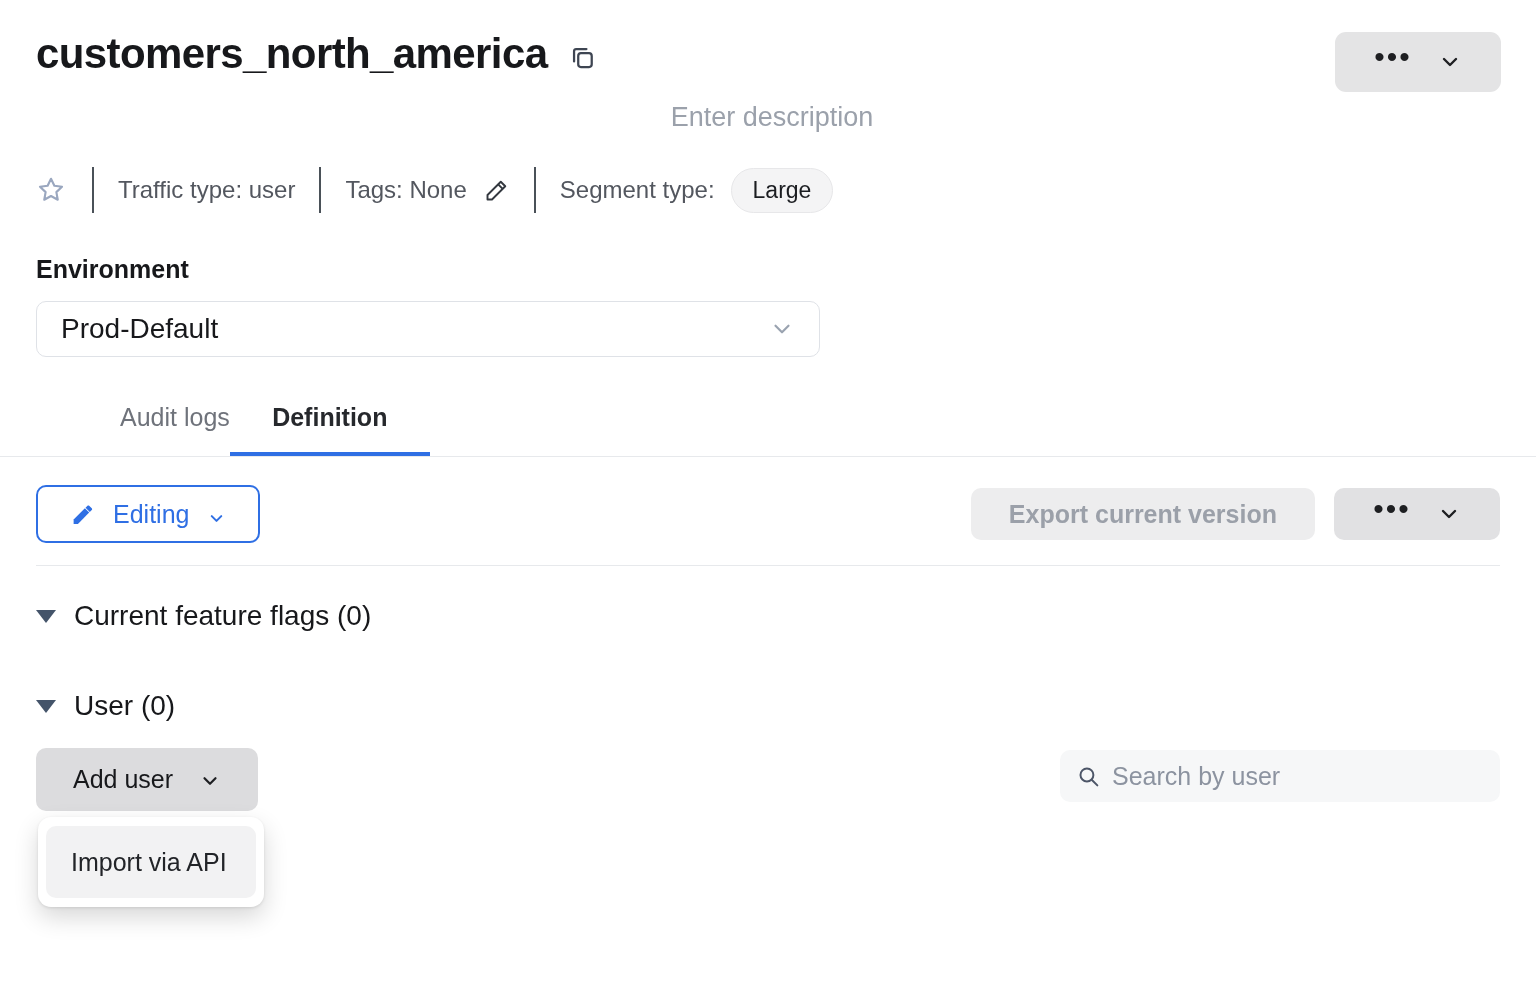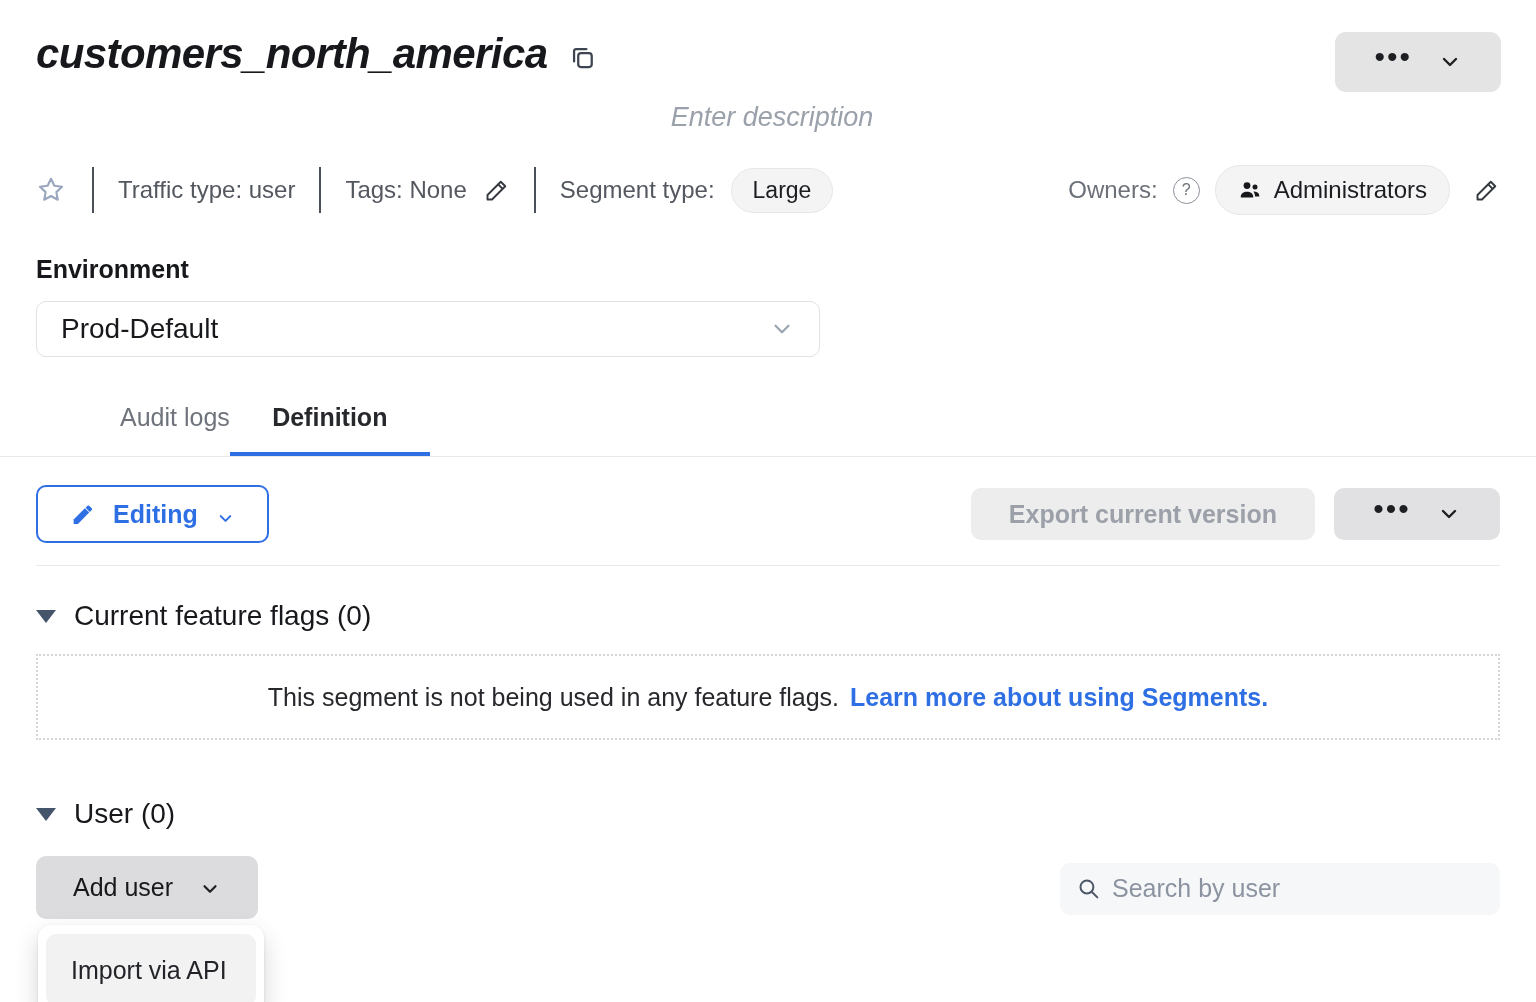--- a/index.html
+++ b/index.html
@@ -1,21 +1,21 @@
 <!DOCTYPE html>
 <html><head>
 <meta charset="utf-8">
 <style>
   * { margin:0; padding:0; box-sizing:border-box; }
   html,body { width:1536px; height:1002px; background:#ffffff;
     font-family:"Liberation Sans", sans-serif; color:#1b1d21; overflow:hidden; }
   .page { position:relative; width:1536px; height:1002px; }
 
   
-  .header { padding:30px 28px 0 36px; position:relative;font-style:italic; }
+  .header { padding:30px 28px 0 36px; position:relative; }
   .title-row { display:flex; align-items:center; gap:22px; }
   .page-title { font-size:42px; font-weight:700; letter-spacing:-0.6px; color:#17181b; }
   .copy-icon { width:27px; height:27px; color:#3e4552; margin-top:6px; cursor:pointer; }
   .copy-icon svg { width:100%; height:100%; }
   .header-more-btn { position:absolute; top:32px; right:35px; width:166px; height:60px;
     background:#e4e4e5; border-radius:11px; display:flex; align-items:center;
     justify-content:center; gap:26px; cursor:pointer; }
   .dots { font-size:30px; letter-spacing:2px; color:#1e1f22; line-height:1; padding-bottom:10px; }
   .chev { width:24px; height:24px; color:#1e1f22; }
   .chev svg { width:100%; height:100%; }
@@ -57,21 +57,21 @@
   .tab { position:relative; font-size:25px; padding:12px 0 24px 0; cursor:pointer; }
   .tab.active { width:200px; text-align:center; font-weight:700; color:#26282c; }
   .tab.active::after { content:""; position:absolute; left:0; right:0; bottom:0;
     height:4px; background:#2f6fe4; }
   .tab.inactive { margin-left:86px; color:#6f737b; font-weight:500; }
 
   
   .toolbar { margin:28px 36px 0 36px; display:flex; align-items:center; }
   .editing-btn { height:58px; padding:8px 32px; border:2px solid #2f6fe4; border-radius:10px;
     color:#2f6fe4; display:flex; align-items:center; gap:18px; font-size:25px;
-    font-weight:700; cursor:pointer; background:#fff; }
+    font-weight:400; cursor:pointer; background:#fff; }
   .editing-btn .pencil-fill { width:25px; height:25px; color:#2f6fe4; }
   .editing-btn .pencil-fill svg { width:100%; height:100%; }
   .editing-btn .chev { width:19px; height:19px; color:#2f6fe4; }
   .toolbar-right { margin-left:auto; display:flex; align-items:center; gap:19px; }
   .export-btn { height:52px; padding:0 38px; background:#ededee; border-radius:10px;
     color:#9ba0a9; font-size:25px; font-weight:700; display:flex; align-items:center;
     cursor:default; }
   .toolbar-more-btn { width:166px; height:52px; background:#e1e1e3; border-radius:10px;
     display:flex; align-items:center; justify-content:center; gap:26px; cursor:pointer; }
   .toolbar-divider { margin:22px 36px 0 36px; height:1px; background:#e7e9ec; }
@@ -80,21 +80,21 @@
   .section { margin:34px 36px 0 36px; }
   .section-header { display:flex; align-items:center; gap:18px; cursor:pointer; }
   .caret-down { width:0; height:0; border-left:10px solid transparent;
     border-right:10px solid transparent; border-top:13px solid #44546a; flex:0 0 auto; }
   .section-title { font-size:28px; color:#17181b; }
   .dotted-box { margin-top:22px; border:2px dotted #d2d7dc; height:86px;
     display:flex; align-items:center; justify-content:center; font-size:25px; color:#27282c; }
   .empty-link { color:#2f6fe4; font-weight:700; margin-left:11px; cursor:pointer; }
 
   .user-section { margin-top:58px; }
-  .user-controls { margin-top:26px; display:flex; align-items:center;
+  .user-controls { margin-top:26px; display:flex; align-items:flex-start;
     justify-content:space-between; }
   .add-user-wrap { position:relative; }
   .add-user-btn { width:222px; height:63px; background:#dcdcde; border-radius:10px;
     display:flex; align-items:center; justify-content:center; gap:26px; font-size:25px;
     color:#17181b; cursor:pointer; }
   .add-user-btn .chev { width:22px; height:22px; }
   .menu { position:absolute; top:69px; left:2px; width:226px; background:#ffffff;
     border-radius:13px; padding:9px 8px; box-shadow:0 1px 3px rgba(0,0,0,0.10),
     0 10px 24px rgba(0,0,0,0.16); z-index:10; }
   .menu-item { background:#f2f2f3; border-radius:10px; height:72px; display:flex;
@@ -152,41 +152,20 @@
           <path d="M15.8 4.2l4 4L8 20H4v-4L15.8 4.2z"></path>
             <path d="M13.5 6.5l4 4"></path>
         </svg>
       </span>
     </span>
     <span class="vdiv"></span>
     <span class="meta-item">
       <span>Segment type:</span>
       <span class="pill">Large</span>
     </span>
-    <span class="owners-group">
-      <span class="owners-label">Owners:</span>
-      <span class="q-circle">?</span>
-      <span class="pill owners-pill">
-        <span class="people-icon">
-          <svg viewBox="0 0 24 24" fill="currentColor">
-            <circle cx="9" cy="7.6" r="3.4"></circle>
-            <path d="M2.8 18.6c0-3 2.8-4.8 6.2-4.8s6.2 1.8 6.2 4.8v.8H2.8v-.8z"></path>
-            <circle cx="17" cy="9" r="2.5"></circle>
-            <path d="M16.4 13.6c2.8.3 4.9 1.8 4.9 4.2v.6h-4.3c0-2-.6-3.6-1.7-4.6z"></path>
-          </svg>
-        </span>
-        <span>Administrators</span>
-      </span>
-      <span class="pencil-icon owners-edit">
-        <svg viewBox="0 0 24 24" fill="none" stroke="currentColor" stroke-width="1.7" stroke-linejoin="round">
-          <path d="M15.8 4.2l4 4L8 20H4v-4L15.8 4.2z"></path>
-            <path d="M13.5 6.5l4 4"></path>
-        </svg>
-      </span>
-    </span>
   </div>
 
   <div class="env">
     <div class="env-label">Environment</div>
     <div class="env-select">
       <span>Prod-Default</span>
       <span class="env-chev">
         <svg viewBox="0 0 24 24" fill="none" stroke="currentColor" stroke-width="2" stroke-linecap="round" stroke-linejoin="round">
             <path d="M6 9l6 6 6-6"></path>
           </svg>
@@ -225,24 +204,20 @@
         </span>
       </div>
     </div>
   </div>
   <div class="toolbar-divider"></div>
 
   <div class="section">
     <div class="section-header">
       <span class="caret-down"></span>
       <span class="section-title">Current feature flags (0)</span>
-    </div>
-    <div class="dotted-box">
-      <span>This segment is not being used in any feature flags.</span>
-      <span class="empty-link">Learn more about using Segments.</span>
     </div>
   </div>
 
   <div class="section user-section">
     <div class="section-header">
       <span class="caret-down"></span>
       <span class="section-title">User (0)</span>
     </div>
     <div class="user-controls">
       <div class="add-user-wrap">

